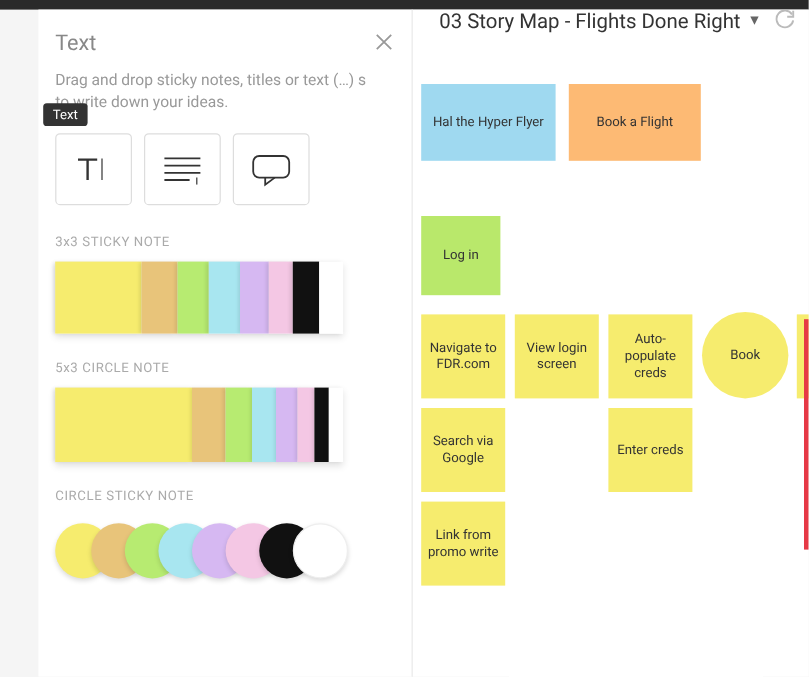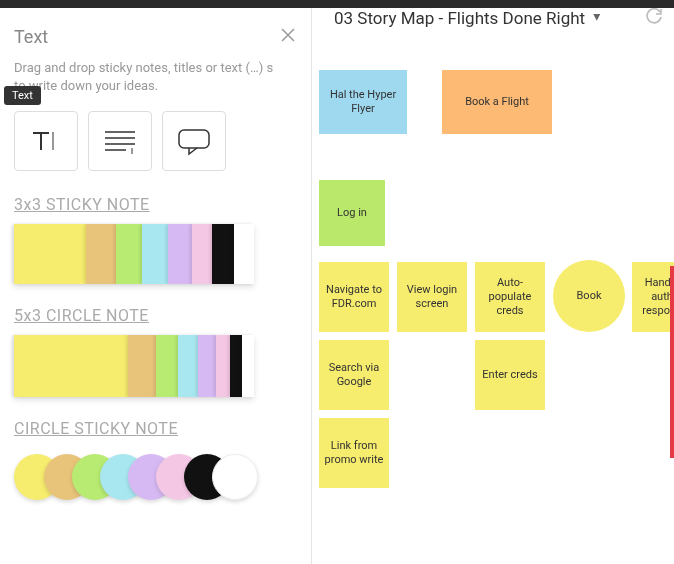--- a/index.html
+++ b/index.html
@@ -1,35 +1,35 @@
 <!DOCTYPE html>
 <html><head>
 <meta charset="utf-8">
 <style>
   * { box-sizing: border-box; margin: 0; padding: 0; font-family: -apple-system, BlinkMacSystemFont, "Segoe UI", Roboto, sans-serif; }
   body { width: 674px; height: 564px; overflow: hidden; background: #f5f5f5; }
   .topbar { height: 8px; background: #2a2a2a; }
   .main { display: flex; height: 556px; }
   .panel {
     width: 312px; background: #fff; border-right: 1px solid #e5e5e5;
-    padding: 18px 14px 14px 14px; position: relative; flex-shrink: 0;
+    padding: 18px 14px 14px 14px; position: relative; flex-shrink: 0; margin-left: 32px;
   }
   .panel-title { font-size: 18px; color: #888; font-weight: 400; margin-bottom: 12px; }
   .panel-close {
     position: absolute; top: 18px; right: 14px; cursor: pointer;
     color: #999; font-size: 20px; line-height: 1;
   }
   .panel-desc { font-size: 13px; color: #999; line-height: 1.4; margin-bottom: 16px; max-width: 270px; }
   .tool-row { display: flex; gap: 10px; margin-bottom: 24px; }
   .tool-btn {
     width: 64px; height: 60px; border: 1px solid #ddd; border-radius: 4px;
     display: flex; align-items: center; justify-content: center; cursor: pointer; background:#fff;
   }
   .tool-btn svg { stroke: #333; fill: none; stroke-width: 1.5; }
-  .section-label { font-size: 16px; color: #aaa; letter-spacing: 0.5px; margin-bottom: 10px; text-decoration: underline; }
+  .section-label { font-size: 11px; color: #aaa; letter-spacing: 0.5px; margin-bottom: 10px; }
   .swatch-strip {
     width: 240px; height: 60px; position: relative; margin-bottom: 22px;
     box-shadow: 0 3px 6px rgba(0,0,0,0.12);
   }
   .swatch-strip.wide { height: 62px; }
   .swatch {
     position: absolute; top: 0; height: 100%;
     box-shadow: -2px 0 3px rgba(0,0,0,0.1);
   }
   .circle-row { display: flex; position: relative; height: 60px; margin-top:4px; }
@@ -141,21 +141,21 @@
       <span>03 Story Map - Flights Done Right</span>
       <span class="chev">▾</span>
       <span class="refresh">
         <svg width="18" height="18" viewBox="0 0 18 18">
             <path d="M14 4 A7 7 0 1 0 15 9" fill="none" stroke="#bbb" stroke-width="1.6"></path>
             <path d="M15 1 L15 6 L10 6" fill="none" stroke="#bbb" stroke-width="1.6"></path>
           </svg>
       </span>
     </div>
 
-    <div class="note" style="left:7px;top:62px;width:88px;height:64px;background:#9fd9f0">Hal the Hyper Flyer</div>
+    <div class="note" style="left:7px;top:62px;width:112px;height:64px;background:#9fd9f0">Hal the Hyper Flyer</div>
     <div class="note" style="left:130px;top:62px;width:110px;height:64px;background:#fdba74">Book a Flight</div>
     <div class="note sq" style="left:7px;top:172px;width:66px;height:66px;background:#b9e86b">Log in</div>
 
     <div class="note sq" style="left:7px;top:254px;background:#f6ec6e">Navigate to FDR.com</div>
     <div class="note sq" style="left:85px;top:254px;background:#f6ec6e">View login screen</div>
     <div class="note sq" style="left:163px;top:254px;background:#f6ec6e">Auto-populate creds</div>
     <div class="note sq circle-note" style="left:241px;top:252px;width:72px;height:72px;background:#f6ec6e">Book</div>
     <div class="note sq" style="left:320px;top:254px;width:60px;background:#f6ec6e">Handle auth respons</div>
 
     <div class="note sq" style="left:7px;top:332px;background:#f6ec6e">Search via Google</div>

